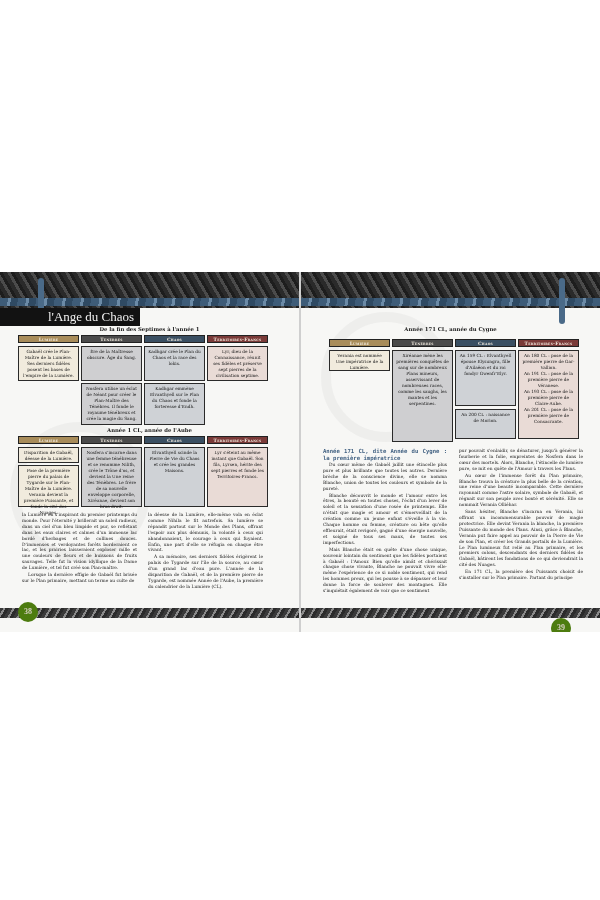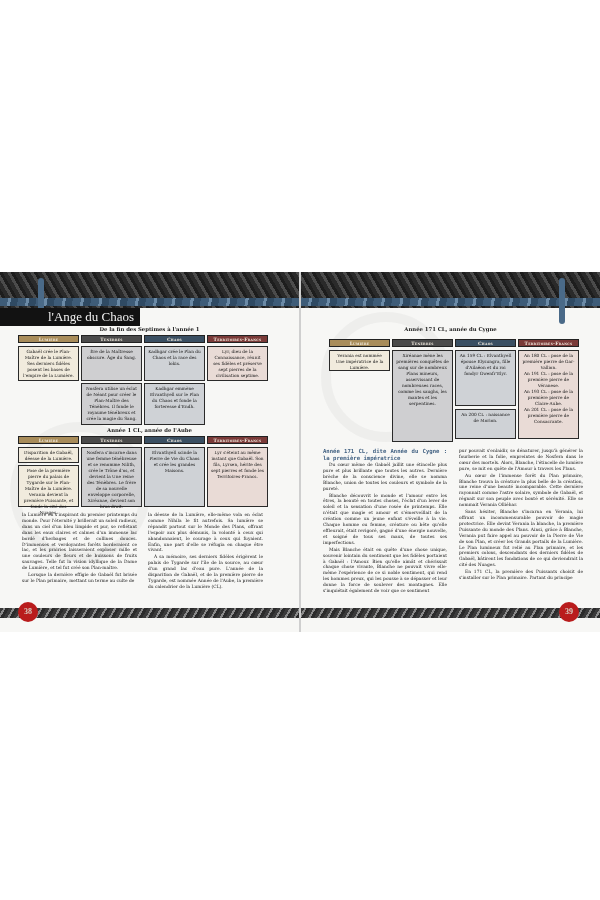--- a/index.html
+++ b/index.html
@@ -29,21 +29,21 @@
   .cell.lum { background:#f1ebdd; }
   .cell.ten { background:#cfcfd1; }
   .cell.cha { background:#cfd2d6; }
   .cell.ter { background:#e9dbd6; }
   .body-text { position:absolute; font-size:4.4px; line-height:5.9px; text-align:justify; }
   .body-text p { margin:0 0 1px 0; text-indent:6px; }
   .body-text p.noind { text-indent:0; }
   .subhead { font-family:"DejaVu Sans Mono", monospace; color:#3f5f80; font-size:5.6px; line-height:6.5px; font-weight:bold; margin-bottom:1px; }
   .footer { position:absolute; top:336px; left:0; width:100%; height:10px;
     background: repeating-linear-gradient(120deg,#3a3a3a 0 3px,#8a8a8a 3px 5px,#2b2b2b 5px 8px); }
-  .pnum { position:absolute; top:330px; width:20px; height:20px; border-radius:50%; background:#b91c1c; color:#d8d0c4; font-family:"Liberation Serif", serif; font-size:8px; line-height:20px; text-align:center; font-weight:bold; }
+  .pnum { position:absolute; top:330px; width:20px; height:20px; border-radius:50%; background:#4d7c0f; color:#d8d0c4; font-family:"Liberation Serif", serif; font-size:8px; line-height:20px; text-align:center; font-weight:bold; }
 </style>
 </head>
 <body>
 
 <div class="spread">
 
   <div class="page left">
     <div class="swirl" style="left:10px;top:150px;width:120px;height:120px;"></div>
     <div class="banner">
         <div class="blue"></div>
@@ -120,16 +120,16 @@
       <p>Mais Blanche était en quête d'une chose unique, souvenir lointain du sentiment que les fidèles portaient à Gabaël : l'Amour. Bien qu'elle aimât et chérissait chaque chose vivante, Blanche ne pouvait vivre elle-même l'expérience de ce si noble sentiment, qui rend les hommes preux, qui les pousse à se dépasser et leur donne la force de soulever des montagnes. Elle s'inquiétait également de voir que ce sentiment</p>
     </div>
     <div class="body-text" style="left:158px;top:176px;width:124px;">
       <p class="noind">pur pouvait s'enlaidir, se dénaturer, jusqu'à générer la fourberie et la folie, empreintes de Nosfera dans le cœur des mortels. Alors, Blanche, l'étincelle de lumière pure, se mit en quête de l'Amour à travers les Plans.</p>
       <p>Au cœur de l'immense forêt du Plan primaire, Blanche trouva la créature la plus belle de la création, une reine d'une beauté incomparable. Cette dernière rayonnait comme l'astre solaire, symbole de Gabaël, et régnait sur son peuple avec bonté et sérénité. Elle se nommait Verania Olliéhar.</p>
       <p>Sans hésiter, Blanche s'incarna en Verania, lui offrant un incommensurable pouvoir de magie protectrice. Elle devint Verania la blanche, la première Puissante du monde des Plans. Ainsi, grâce à Blanche, Verania put faire appel au pouvoir de la Pierre de Vie de son Plan, et créer les Grands portails de la Lumière. Le Plan lumineux fut relié au Plan primaire, et les premiers colons, descendants des derniers fidèles de Gabaël, bâtirent les fondations de ce qui deviendrait la cité des Nuages.</p>
       <p>En 171 CL, la première des Puissants choisit de s'installer sur le Plan primaire. Partant du principe</p>
     </div>
 
     <div class="footer"></div>
-    <div class="pnum" style="left:258px;">39</div>
+    <div class="pnum" style="left:250px;margin-top:16px;">39</div>
   </div>
 </div>
 <div class="gutter"></div>
 
 </body></html>

